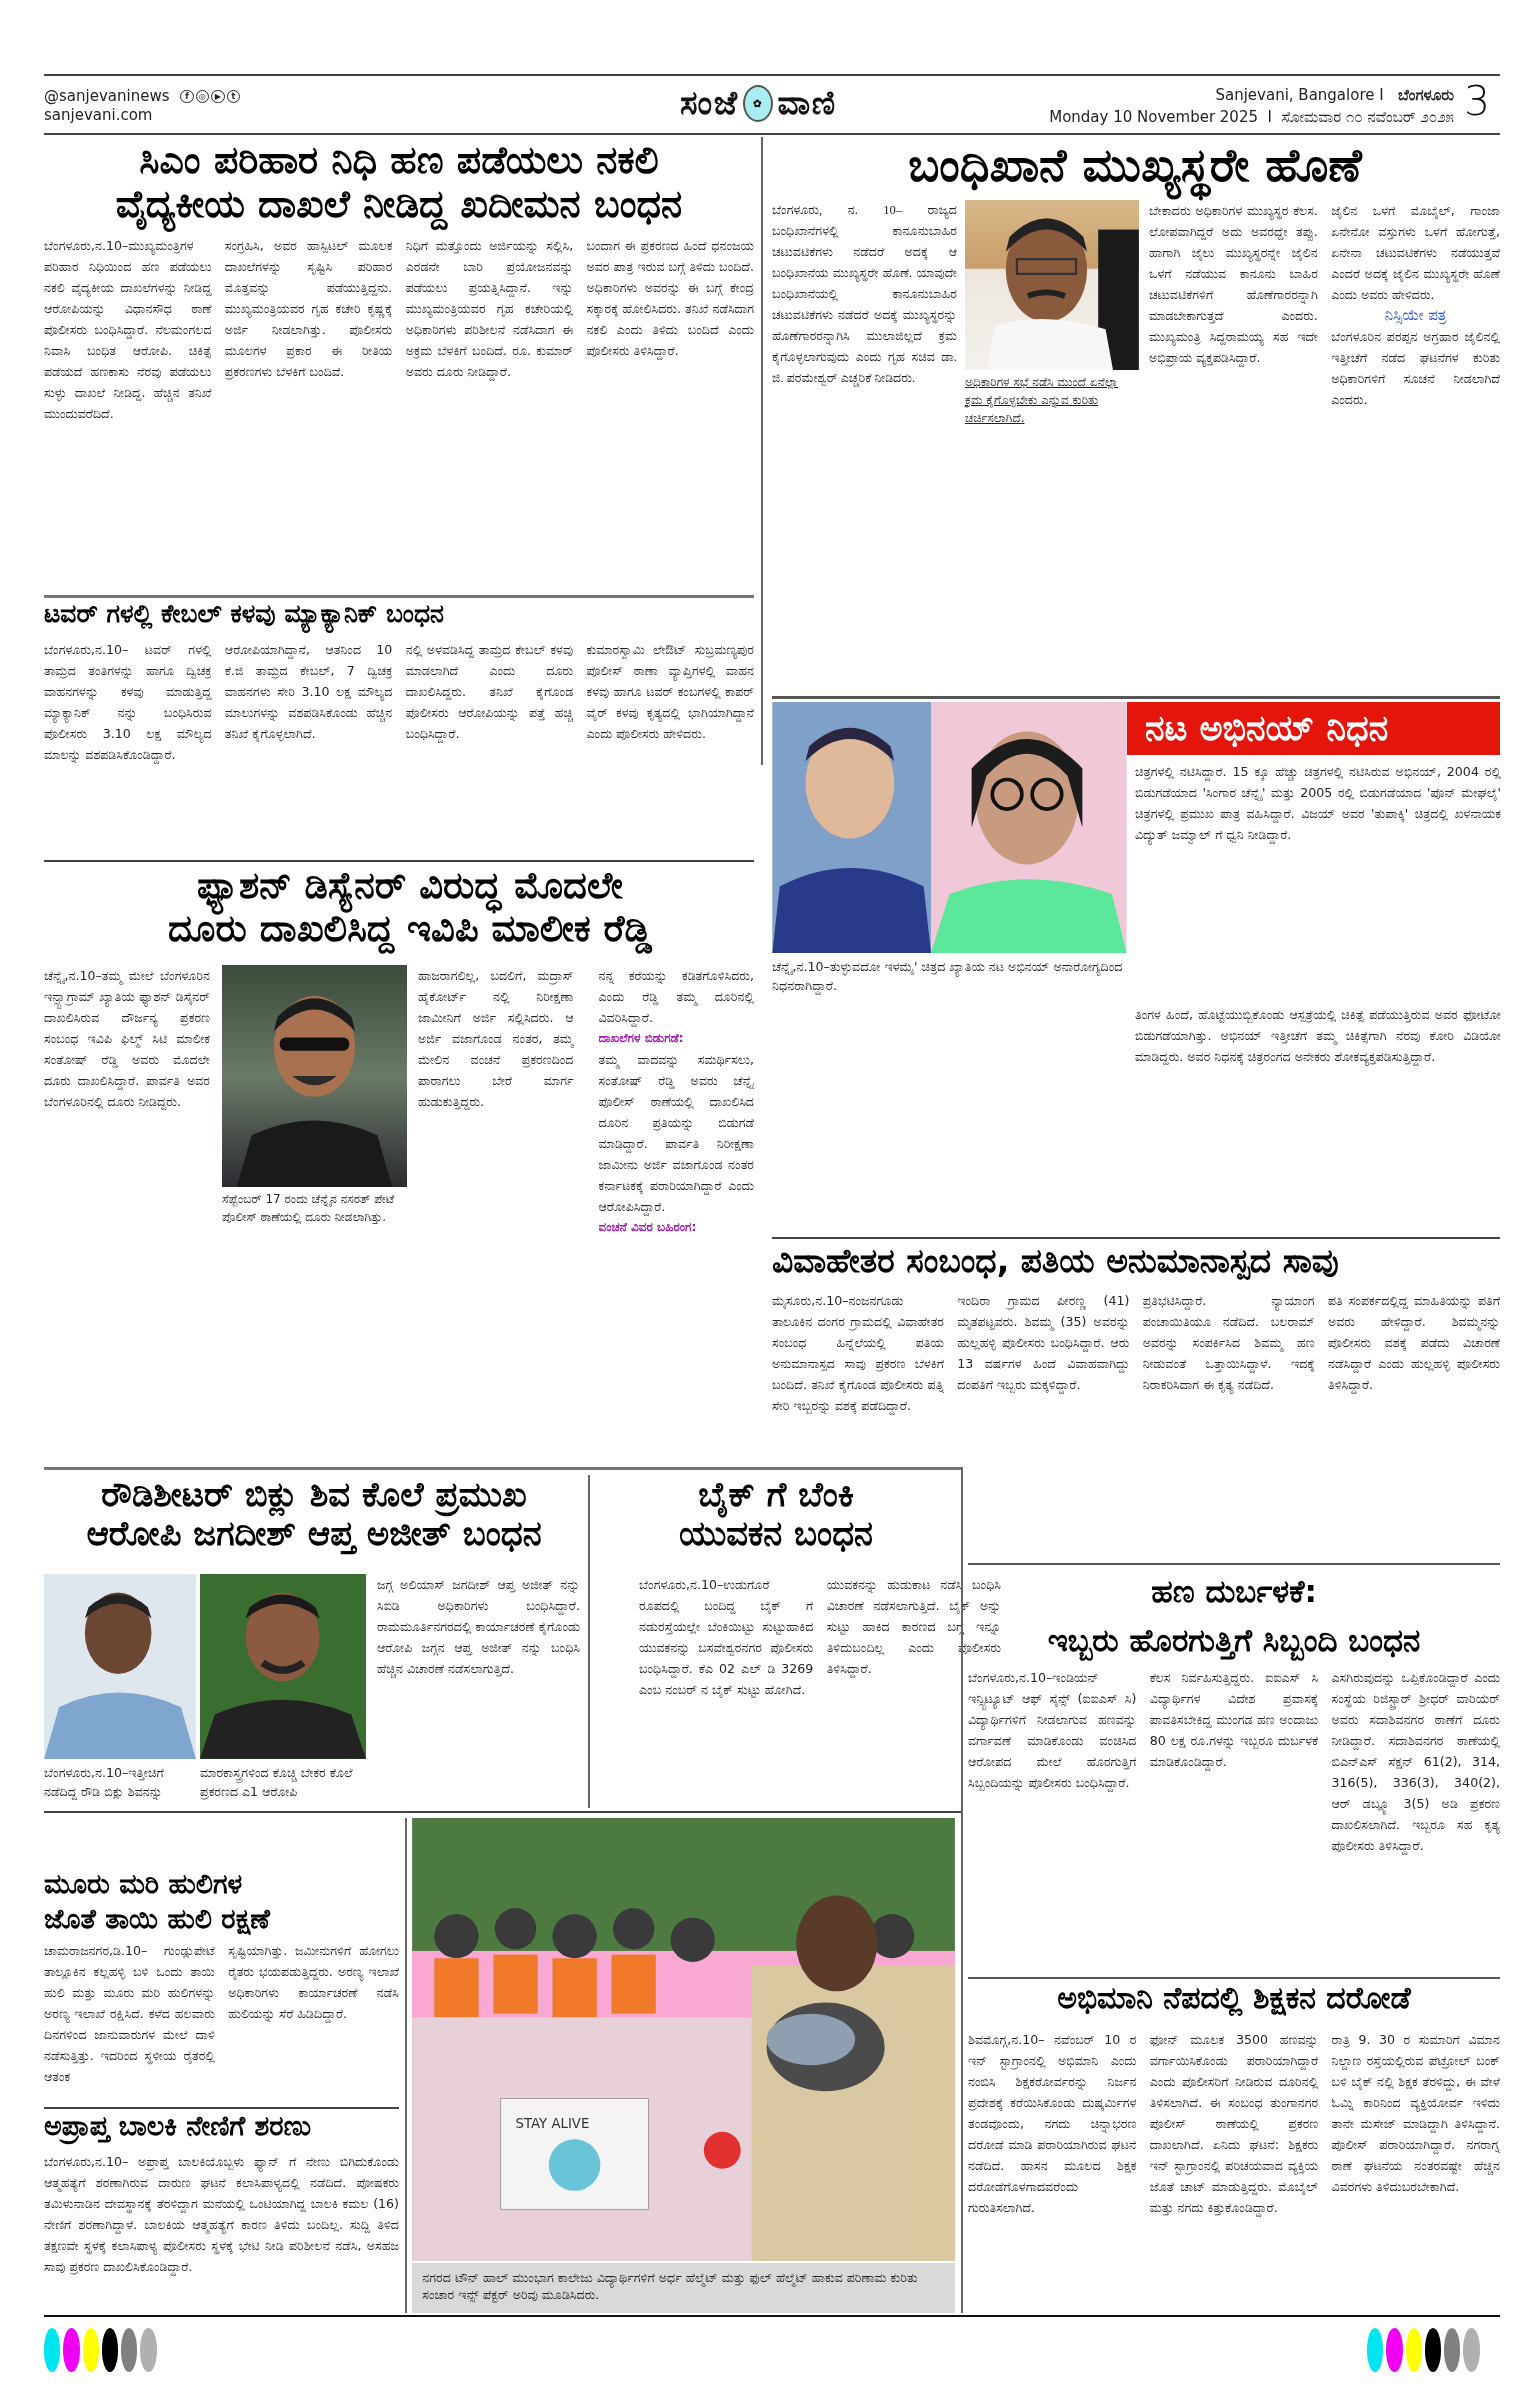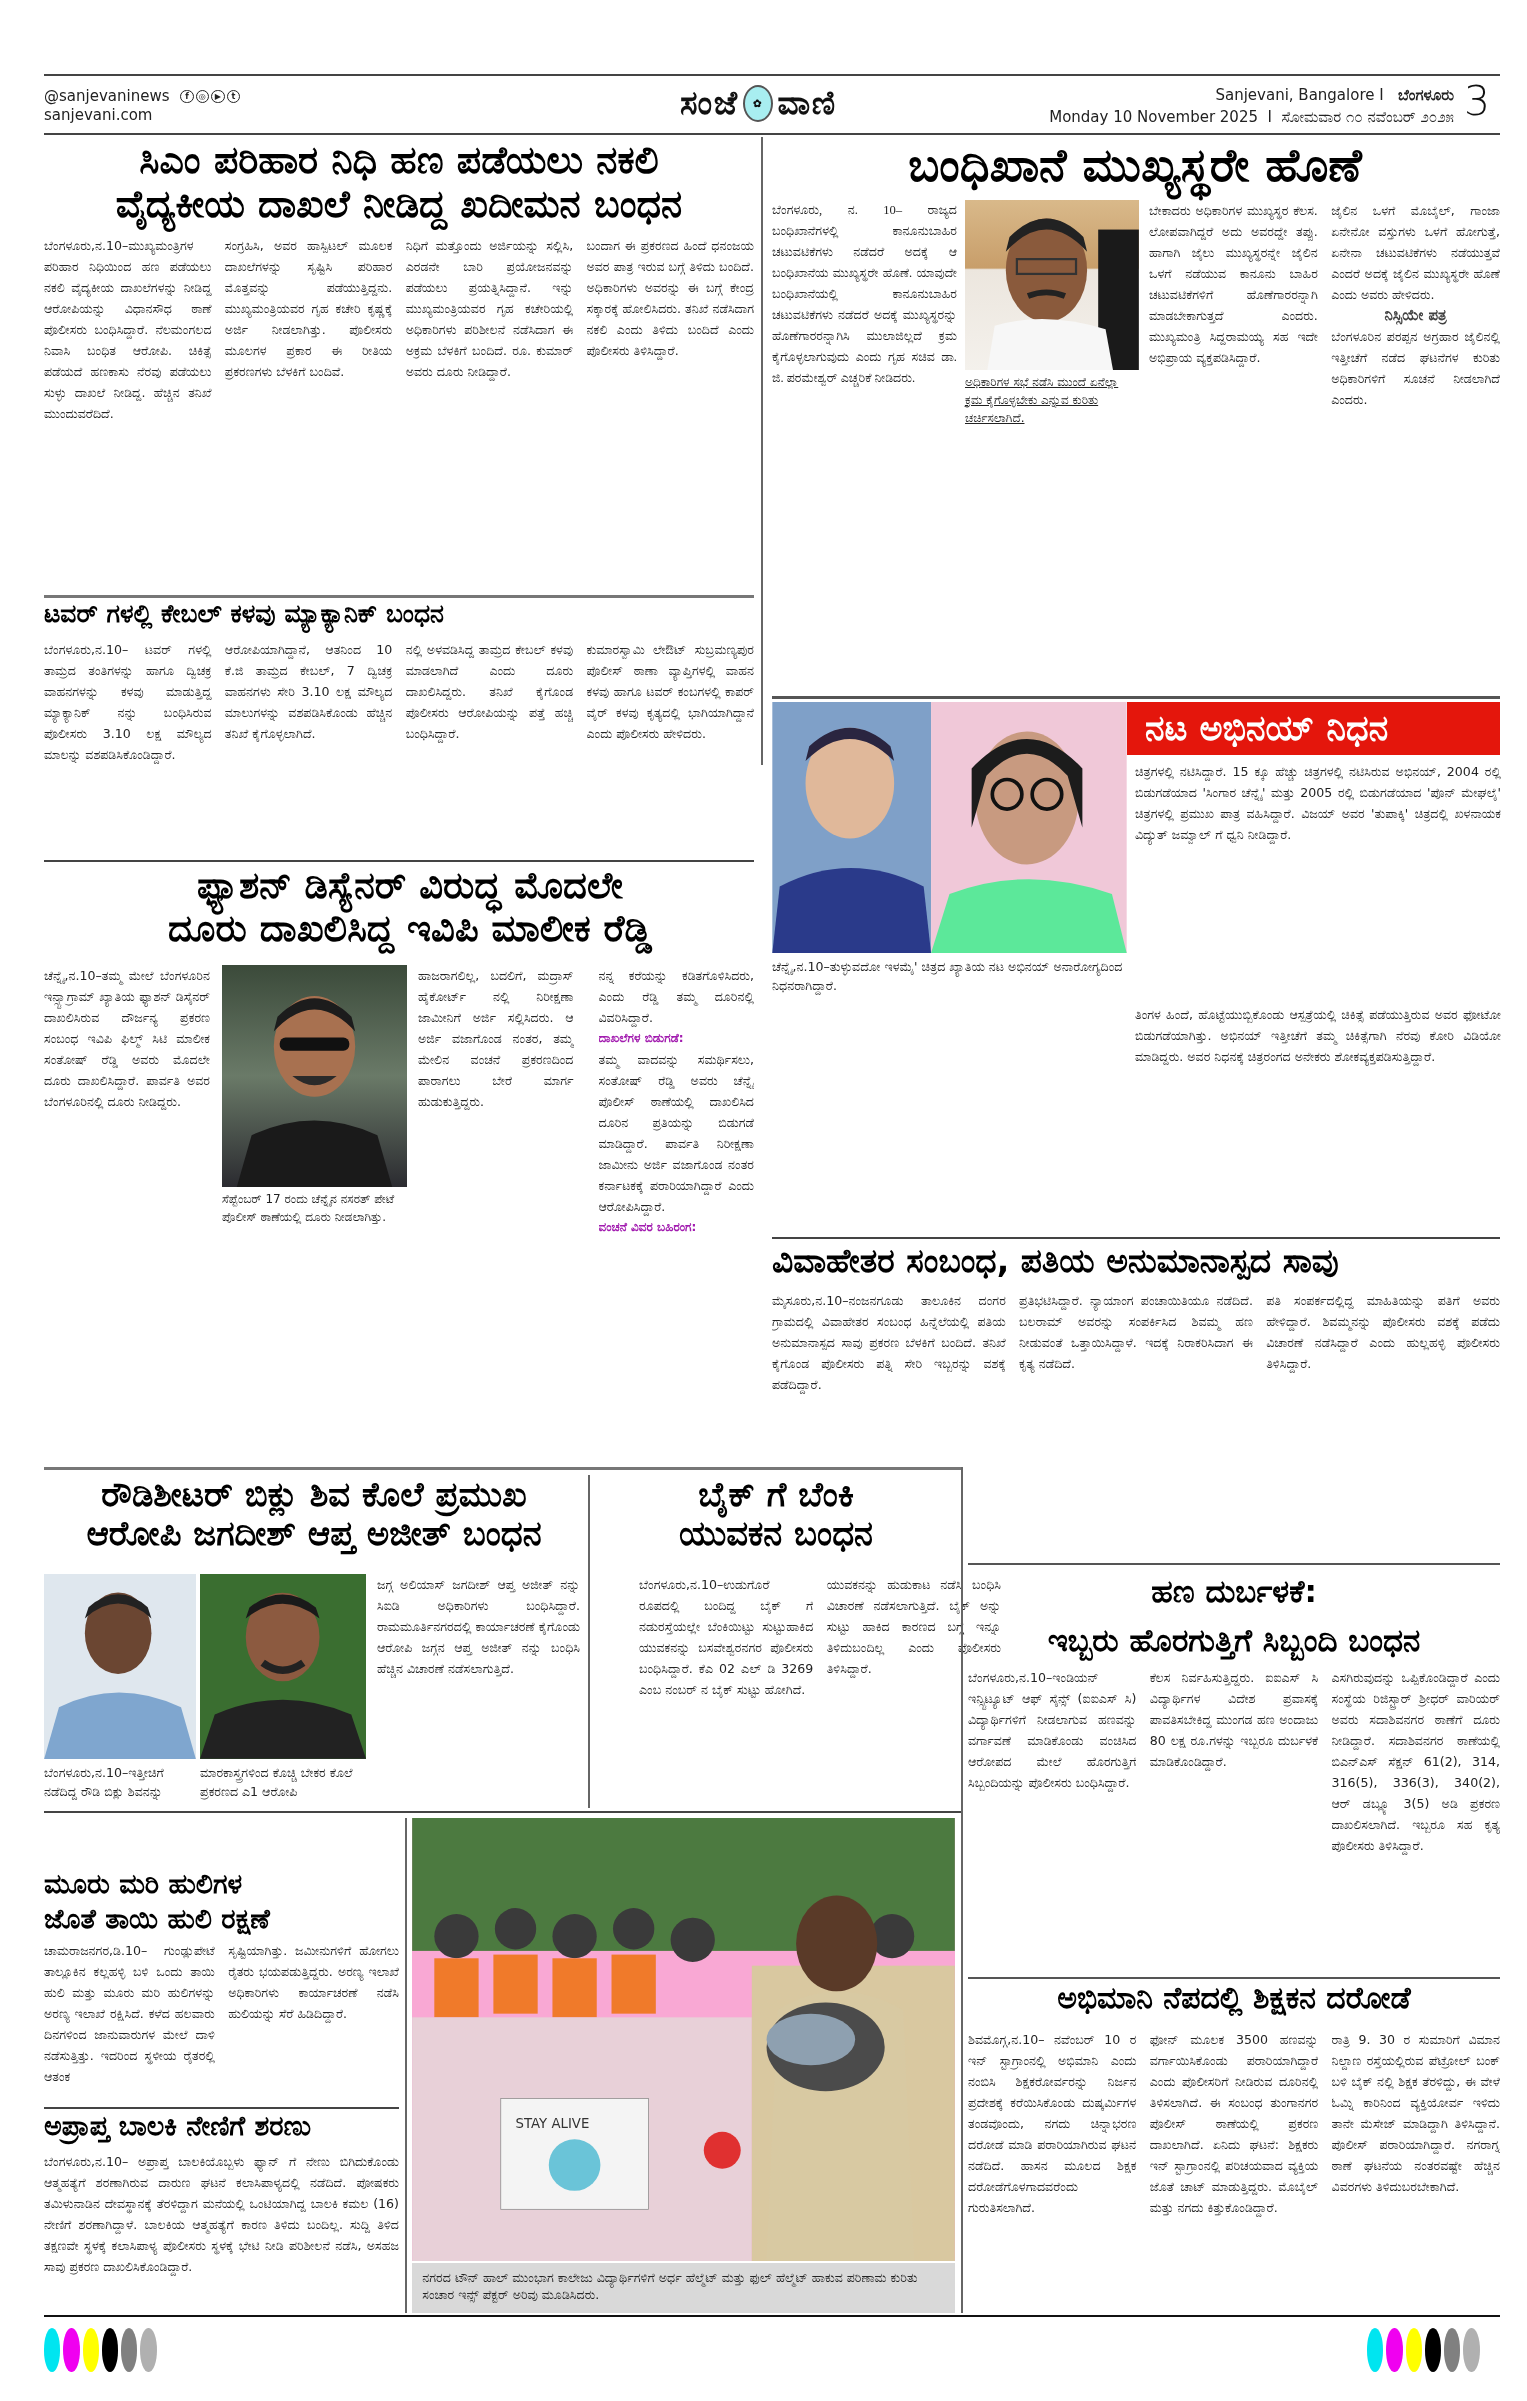--- a/index.html
+++ b/index.html
@@ -18,21 +18,21 @@
   .mast-right { right: 74px; top: 84px; text-align: right; font-size: 15px; line-height: 22px; color: #222; }
   .pageno { right: 38px; top: 77px; font-size: 41px; font-family: "DejaVu Sans", sans-serif; font-weight: 300; }
 
   
   .hl { position: absolute; font-weight: bold; font-family: "DejaVu Sans", sans-serif; text-align: center; color: #000; line-height: 1.15; }
   .hl-red { background: #e4160c; color: #fff; text-align: left; padding: 0 18px; }
 
   
   .cols { position: absolute; display: flex; gap: 13.3px; font-size: 12.6px; line-height: 21px; color: #222; text-align: justify; }
   .cols > div { flex: 1; overflow: hidden; }
-  .sub-red { color: #404040; font-weight: bold; text-align: center; font-size: 15px; }
+  .sub-red { color: #1d4ed8; font-weight: normal; text-align: center; font-size: 15px; }
   .sub-red2 { color: #a21caf; font-weight: bold; font-size: 12px; }
 
   
   .photo { position: absolute; overflow: hidden; }
   .caption { position: absolute; font-size: 13.3px; line-height: 19px; color: #222; }
   .caption-grey { background: #d9d9d9; padding: 10.3px 12px; font-size: 14px; line-height: 24px; }
 
   
   .cbar { position: absolute; display: flex; gap: 3px; }
   .cbar span { width: 16.3px; height: 44px; border-radius: 50%; display: inline-block; }
@@ -164,20 +164,21 @@
 <div class="hl hl-red" style="left:1127px; top:702px; width:373px; height:53px; font-size:35px; line-height:53px;">ನಟ ಅಭಿನಯ್ ನಿಧನ</div>
 <div class="cols" style="left:1135px; top:761px; width:366px; height:473px;flex-direction:column;">
   <div>ಚಿತ್ರಗಳಲ್ಲಿ ನಟಿಸಿದ್ದಾರೆ. 15 ಕ್ಕೂ ಹೆಚ್ಚು ಚಿತ್ರಗಳಲ್ಲಿ ನಟಿಸಿರುವ ಅಭಿನಯ್, 2004 ರಲ್ಲಿ ಬಿಡುಗಡೆಯಾದ 'ಸಿಂಗಾರ ಚೆನ್ನೈ' ಮತ್ತು 2005 ರಲ್ಲಿ ಬಿಡುಗಡೆಯಾದ 'ಪೊನ್ ಮೇಘಲೈ' ಚಿತ್ರಗಳಲ್ಲಿ ಪ್ರಮುಖ ಪಾತ್ರ ವಹಿಸಿದ್ದಾರೆ. ವಿಜಯ್ ಅವರ 'ತುಪಾಕ್ಕಿ' ಚಿತ್ರದಲ್ಲಿ ಖಳನಾಯಕ ವಿದ್ಯುತ್ ಜಮ್ವಾಲ್ ಗೆ ಧ್ವನಿ ನೀಡಿದ್ದಾರೆ.</div>
   <div>ತಿಂಗಳ ಹಿಂದೆ, ಹೊಟ್ಟೆಯುಬ್ಬಿಕೊಂಡು ಆಸ್ಪತ್ರೆಯಲ್ಲಿ ಚಿಕಿತ್ಸೆ ಪಡೆಯುತ್ತಿರುವ ಅವರ ಫೋಟೋ ಬಿಡುಗಡೆಯಾಗಿತ್ತು. ಅಭಿನಯ್ ಇತ್ತೀಚೆಗೆ ತಮ್ಮ ಚಿಕಿತ್ಸೆಗಾಗಿ ನೆರವು ಕೋರಿ ವಿಡಿಯೋ ಮಾಡಿದ್ದರು. ಅವರ ನಿಧನಕ್ಕೆ ಚಿತ್ರರಂಗದ ಅನೇಕರು ಶೋಕವ್ಯಕ್ತಪಡಿಸುತ್ತಿದ್ದಾರೆ.</div>
 </div>
 
 <div class="rule" style="left:772px; top:1237px; width:728px; height:2.2px; background:#444;"></div>
 <div class="hl" style="left:772px; top:1242px; width:728px; font-size:33px; text-align:left;">ವಿವಾಹೇತರ ಸಂಬಂಧ, ಪತಿಯ ಅನುಮಾನಾಸ್ಪದ ಸಾವು</div>
 <div class="cols" style="left:772px; top:1290px; width:728px; height:170px;">
   <div>ಮೈಸೂರು,ನ.10–ನಂಜನಗೂಡು ತಾಲೂಕಿನ ದಂಗರ ಗ್ರಾಮದಲ್ಲಿ ವಿವಾಹೇತರ ಸಂಬಂಧ ಹಿನ್ನೆಲೆಯಲ್ಲಿ ಪತಿಯ ಅನುಮಾನಾಸ್ಪದ ಸಾವು ಪ್ರಕರಣ ಬೆಳಕಿಗೆ ಬಂದಿದೆ. ತನಿಖೆ ಕೈಗೊಂಡ ಪೊಲೀಸರು ಪತ್ನಿ ಸೇರಿ ಇಬ್ಬರನ್ನು ವಶಕ್ಕೆ ಪಡೆದಿದ್ದಾರೆ.</div>
+  <div>ಇಂದಿರಾ ಗ್ರಾಮದ ಪೀರಣ್ಣ (41) ಮೃತಪಟ್ಟವರು. ಶಿವಮ್ಮ (35) ಅವರನ್ನು ಹುಲ್ಲಹಳ್ಳಿ ಪೊಲೀಸರು ಬಂಧಿಸಿದ್ದಾರೆ. ಆರು 13 ವರ್ಷಗಳ ಹಿಂದೆ ವಿವಾಹವಾಗಿದ್ದು ದಂಪತಿಗೆ ಇಬ್ಬರು ಮಕ್ಕಳಿದ್ದಾರೆ.</div>
   <div>ಪ್ರತಿಭಟಿಸಿದ್ದಾರೆ. ನ್ಯಾಯಾಂಗ ಪಂಚಾಯಿತಿಯೂ ನಡೆದಿದೆ. ಬಲರಾಮ್ ಅವರನ್ನು ಸಂಪರ್ಕಿಸಿದ ಶಿವಮ್ಮ ಹಣ ನೀಡುವಂತೆ ಒತ್ತಾಯಿಸಿದ್ದಾಳೆ. ಇದಕ್ಕೆ ನಿರಾಕರಿಸಿದಾಗ ಈ ಕೃತ್ಯ ನಡೆದಿದೆ.</div>
   <div>ಪತಿ ಸಂಪರ್ಕದಲ್ಲಿದ್ದ ಮಾಹಿತಿಯನ್ನು ಪತಿಗೆ ಅವರು ಹೇಳಿದ್ದಾರೆ. ಶಿವಮ್ಮನನ್ನು ಪೊಲೀಸರು ವಶಕ್ಕೆ ಪಡೆದು ವಿಚಾರಣೆ ನಡೆಸಿದ್ದಾರೆ ಎಂದು ಹುಲ್ಲಹಳ್ಳಿ ಪೊಲೀಸರು ತಿಳಿಸಿದ್ದಾರೆ.</div>
 </div>
 
 <div class="rule" style="left:44px; top:1467px; width:917px; height:3px; background:#777;"></div>
 <div class="hl" style="left:44px; top:1475px; width:540px; font-size:34px;">
   <div>ರೌಡಿಶೀಟರ್ ಬಿಕ್ಲು ಶಿವ ಕೊಲೆ ಪ್ರಮುಖ</div>
   <div>ಆರೋಪಿ ಜಗದೀಶ್ ಆಪ್ತ ಅಜೀತ್ ಬಂಧನ</div>
 </div>
 <div class="photo" style="left:44px; top:1574px; width:152px; height:185px; background:#dfe7ee;">

